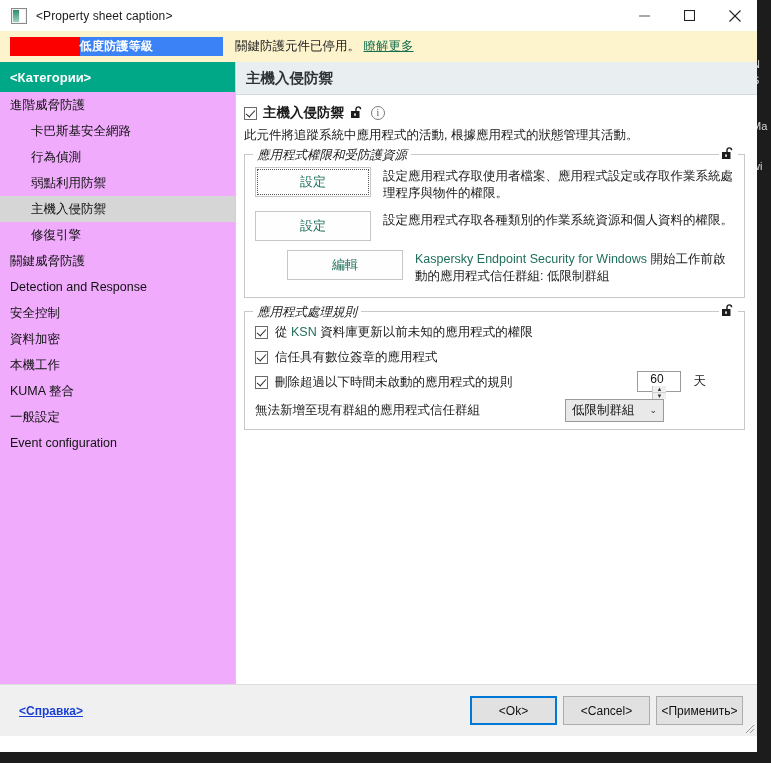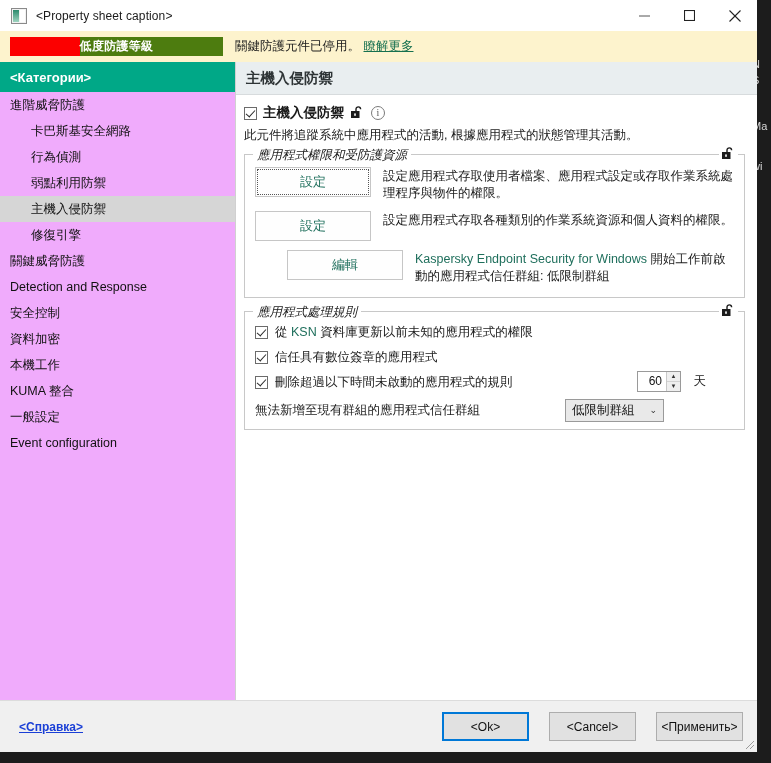--- a/index.html
+++ b/index.html
@@ -103,21 +103,21 @@
     height: 31px;
     background: #fdf3cd;
     display: flex;
     align-items: center;
     position: relative;
   }
   .level-bar {
     margin-left: 10px;
     width: 213px;
     height: 19px;
-    background: #4d7c0f;
+    background: #3b82f6;
     position: relative;
     display: flex;
     align-items: center;
     justify-content: center;
     flex: none;
   }
   .level-bar .fill {
     position: absolute;
     left: 0; top: 0; bottom: 0;
     width: 33%;
@@ -335,20 +335,21 @@
     position: absolute;
     right: 53px;
     top: -3px;
     width: 44px;
     height: 21px;
     border: 1px solid #9a9a9a;
     box-sizing: border-box;
     background: #fff;
     display: flex;
     align-items: center;
+    flex-direction: column;
   }
   .spin-val {
     flex: 1;
     text-align: right;
     padding-right: 4px;
     font-size: 12px;
     color: #111;
   }
   .spin-btns {
     width: 13px;
@@ -406,42 +407,42 @@
     color: #111;
   }
   .dd-caret {
     font-size: 9px;
     color: #333;
   }
 
   
   .footer {
     position: absolute;
-    left: 0; bottom: 0;
+    left: 0; bottom: 16px;
     width: 757px;
     height: 52px;
     background: #f0f0f0;
     border-top: 1px solid #dcdcdc;
     display: flex;
     align-items: center;
     box-sizing: border-box;
   }
   .help-link {
     margin-left: 19px;
     font-size: 12px;
     color: #1a3fd6;
     text-decoration: underline;
     font-weight: bold;
     cursor: pointer;
   }
   .footer-btns {
     margin-left: auto;
     margin-right: 14px;
     display: flex;
-    gap: 20px;
+    gap: 6px;
   }
   .fbtn {
     width: 87px;
     height: 29px;
     background: #e1e1e1;
     border: 1px solid #adadad;
     box-sizing: border-box;
     font-size: 12px;
     color: #111;
     display: flex;

